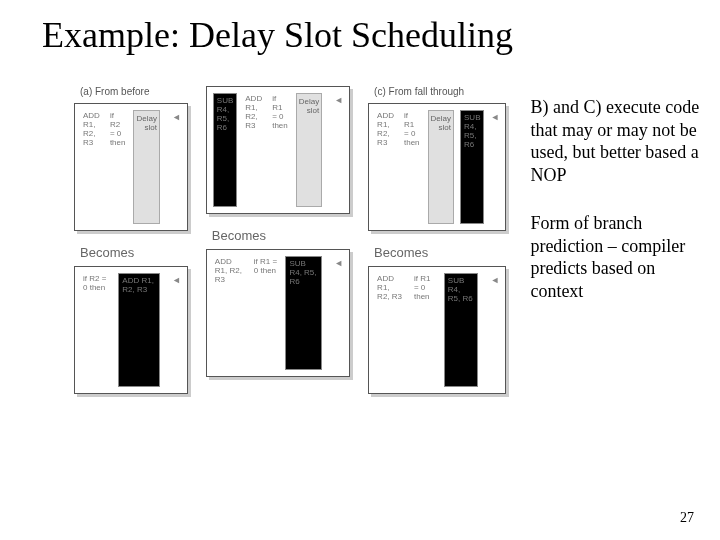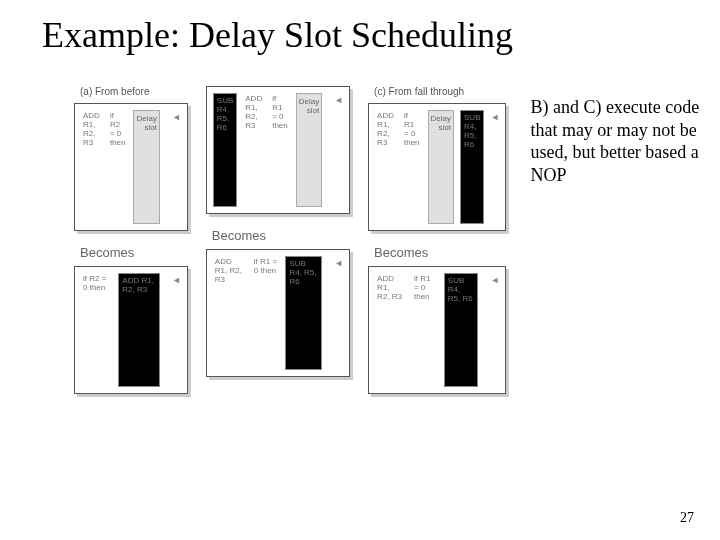--- a/index.html
+++ b/index.html
@@ -179,17 +179,18 @@
           <div class="spacer"></div>
           <div class="arrow-small">◄</div>
         </div>
       </div>
     </div>
 
   </div>
 
   <div class="side-text">
     <p>B) and C) execute code that may or may not be used, but better based a NOP</p>
+    <p>Form of branch prediction – compiler predicts based on context</p>
   </div>
 
 </div>
 
 <div class="page-num">27</div>
 
 </body></html>

